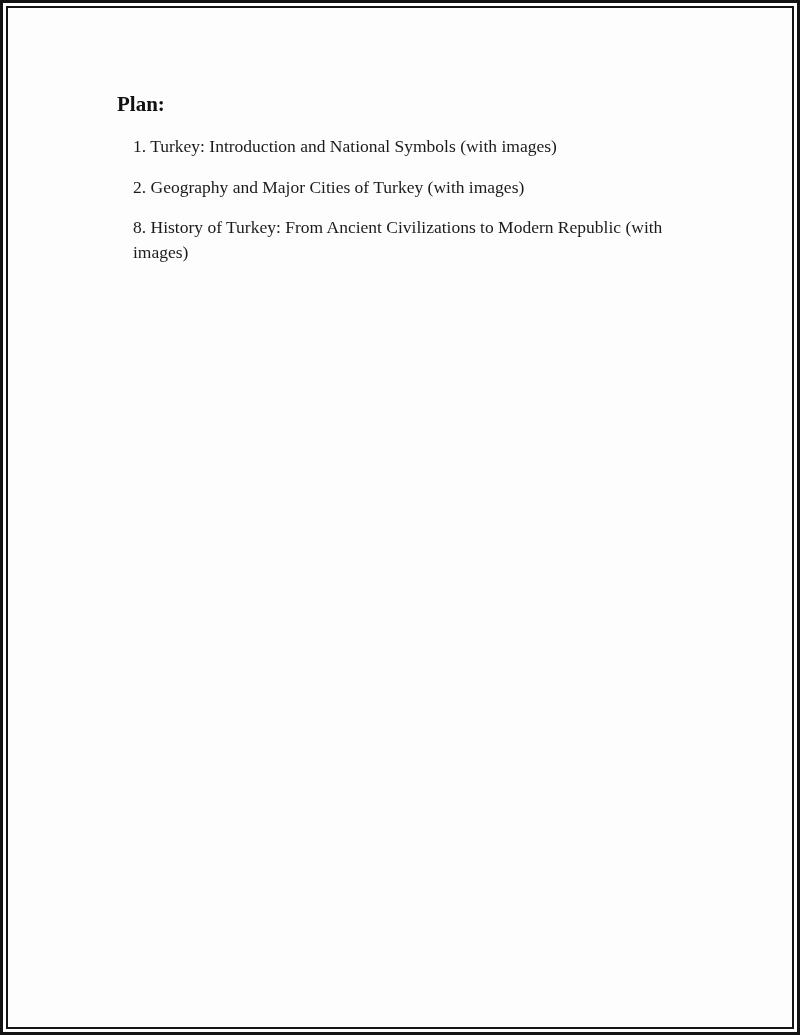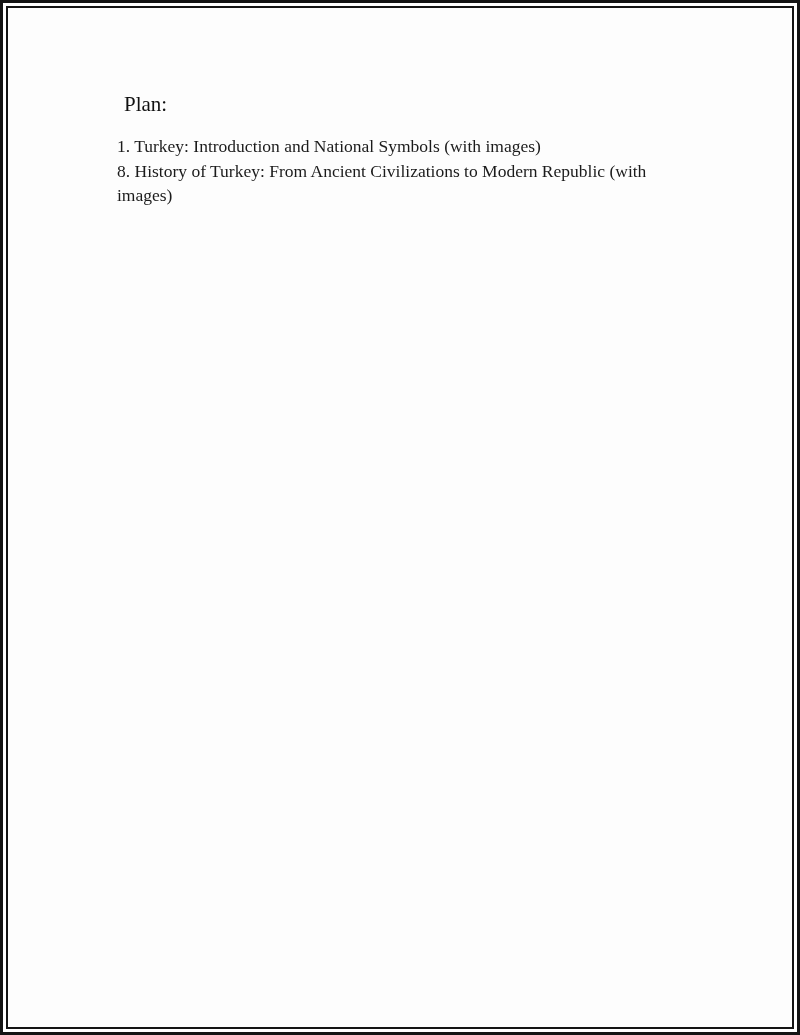--- a/index.html
+++ b/index.html
@@ -28,41 +28,42 @@
     padding: 3px;
   }
   .doc-content {
     box-sizing: border-box;
     padding: 84px 100px 0 109px;
     color: #1b1b1b;
     font-family: "Liberation Serif", serif;
   }
   .doc-heading {
     font-size: 21px;
-    font-weight: normal;
+    font-weight: bold;
     line-height: 1.2;
-    margin: 0 0 17px 7px;
+    margin: 0 0 17px 0;
     color: #111111;
   }
   .doc-list {
     font-size: 17.5px;
     line-height: 24.5px;
     max-width: 565px;
   }
   .doc-list-item {
-    margin: 0;
+    margin: 16px;
     padding: 0;
   }
 </style>
 </head>
 <body>
 
 <div class="page-frame">
   <div class="page-inner">
     <div class="doc-content">
       <h1 class="doc-heading">Plan:</h1>
       <div class="doc-list">
         <div class="doc-list-item">1. Turkey: Introduction and National Symbols (with images)</div>
+        <div class="doc-list-item">2. Geography and Major Cities of Turkey (with images)</div>
         <div class="doc-list-item">8. History of Turkey: From Ancient Civilizations to Modern Republic (with images)</div>
       </div>
     </div>
   </div>
 </div>
 
 </body></html>

